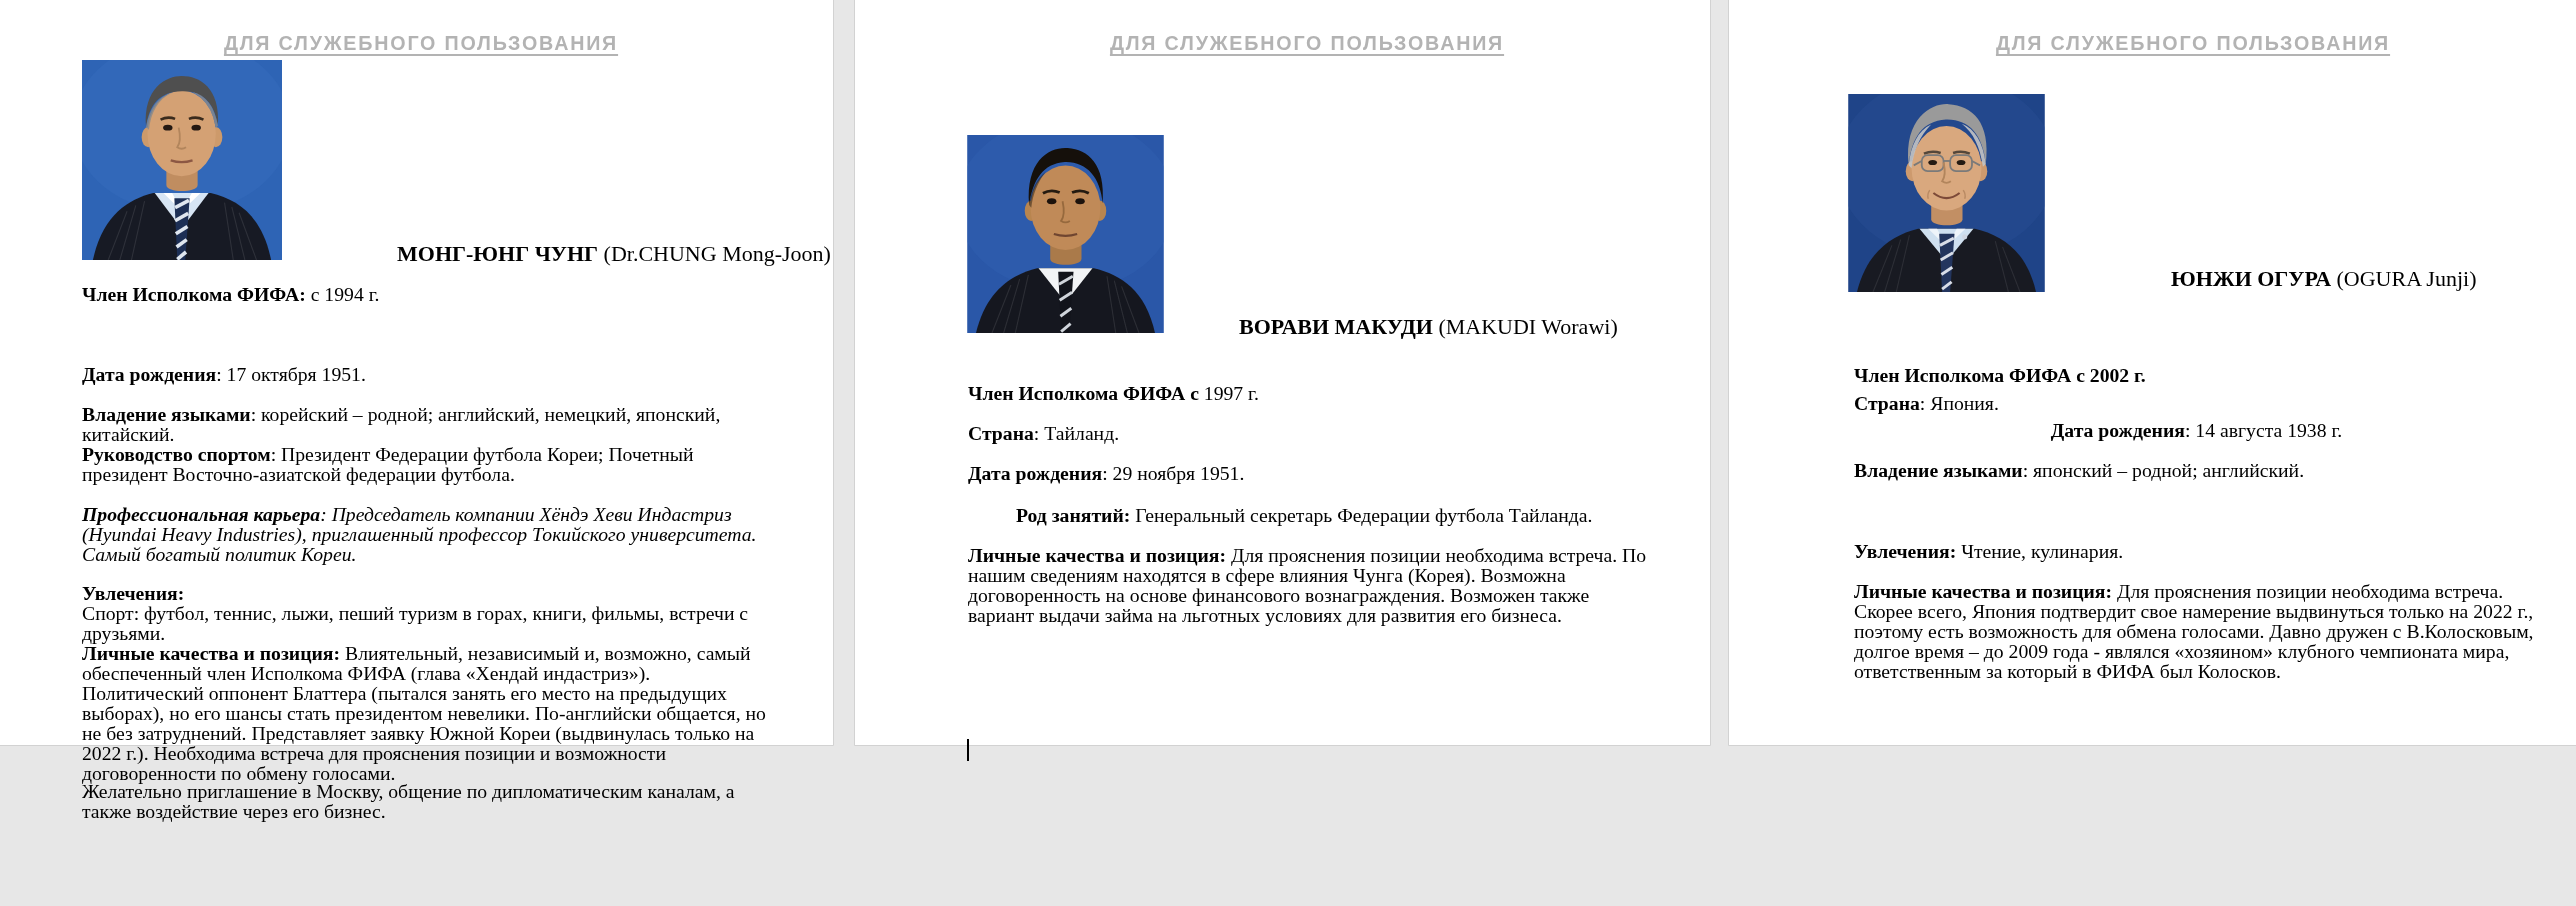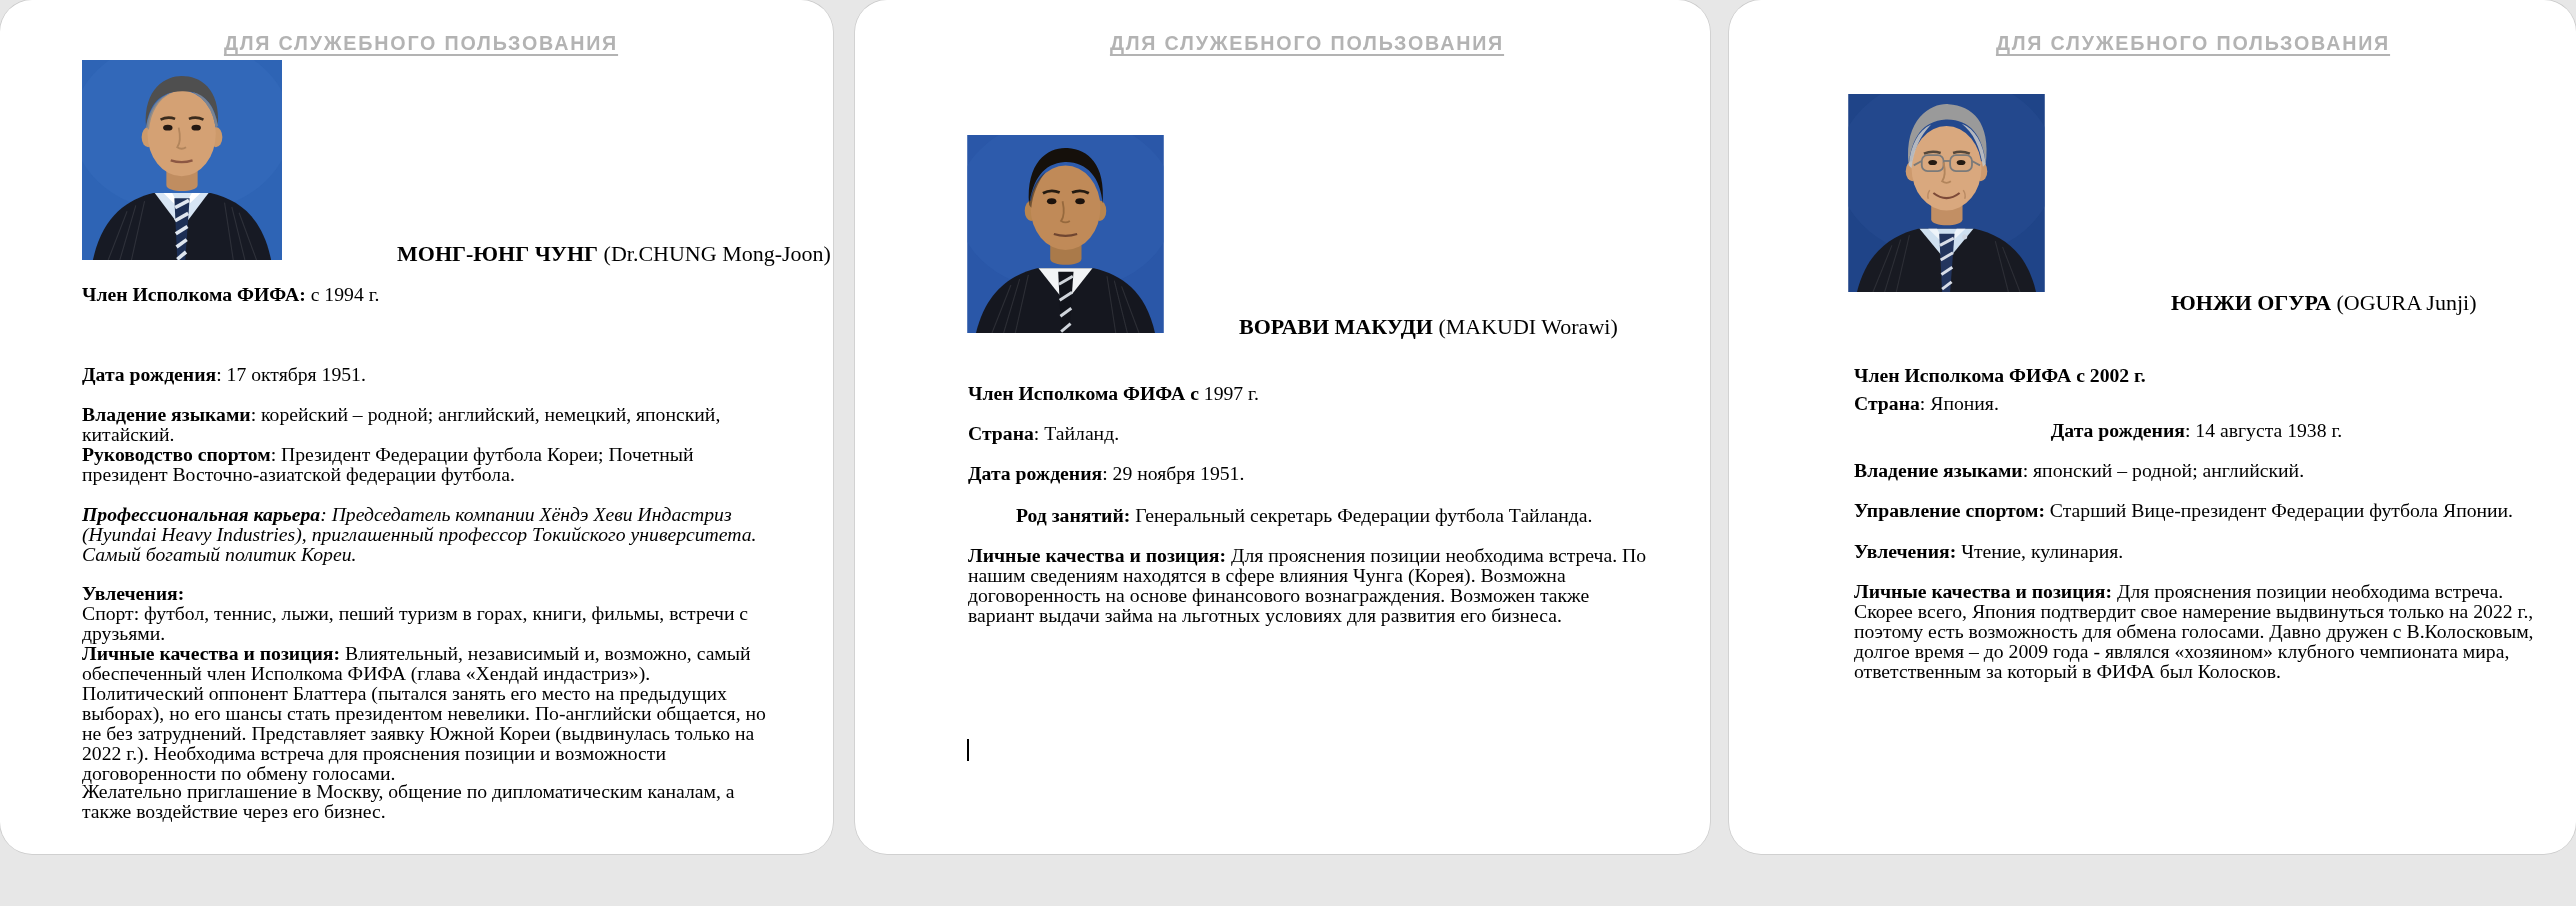--- a/index.html
+++ b/index.html
@@ -1,18 +1,18 @@
 <!DOCTYPE html>
 <html style="font-size:11.7px"><head>
 <meta charset="utf-8">
 <style>
   html,body{margin:0;padding:0;background:#e7e7e7;}
   .screen{position:relative;width:2576px;height:906px;background:#e7e7e7;overflow:hidden;
           font-family:"Liberation Serif", serif;color:#000;}
-  .page{position:absolute;top:0;height:854px;background:#ffffff;box-shadow:0 0 0 0.7px #c9c9c9;border-radius:32px;}
+  .page{position:absolute;top:0;height:745px;background:#ffffff;box-shadow:0 0 0 0.7px #c9c9c9;}
   #page1{left:0;width:833px;}
   #page2{left:855px;width:855px;}
   #page3{left:1729px;width:847px;}
   .doc-header{position:absolute;top:32px;width:678px;text-align:center;
               font-family:"Liberation Sans", sans-serif;font-weight:bold;font-size:19.7px;
               letter-spacing:1.8px;color:#b3b3b3;text-decoration:underline;
               text-decoration-thickness:2.2px;text-underline-offset:4.4px;white-space:nowrap;}
   #page1 .doc-header{left:82px;}
   #page2 .doc-header{left:113px;}
   #page3 .doc-header{left:125px;}
@@ -176,27 +176,26 @@
       <path d="M125,192 L146,192 L140,272 L129,272 Z" fill="#23355e"></path>
       <g stroke="#d8dde8" stroke-width="4">
         <line x1="126" y1="208" x2="145" y2="198"></line>
           <line x1="127" y1="228" x2="144" y2="218"></line>
         <line x1="128" y1="248" x2="143" y2="238"></line>
           <line x1="129" y1="268" x2="142" y2="258"></line>
       </g>
       <circle cx="160" cy="196" r="3.5" fill="#cfd6e2"></circle>
     </svg>
 
-    <div class="title" style="left:442px;top:290px;">
+    <div class="title" style="left:442px;top:266px;">
       <span class="name">ЮНЖИ ОГУРА</span><span> (OGURA Junji)</span>
     </div>
 
     <div class="para" style="left:125px;top:365px;"><span class="lbl">Член Исполкома ФИФА с 2002 г.</span><span class="txt"></span></div>
     <div class="para" style="left:125px;top:393px;"><span class="lbl">Страна</span><span class="txt">: Япония.</span></div>
     <div class="para" style="left:125px;top:420px;text-align:center;"><span class="lbl">Дата рождения</span><span class="txt">: 14 августа 1938 г.</span></div>
     <div class="para" style="left:125px;top:460px;"><span class="lbl">Владение языками</span><span class="txt">: японский – родной; английский.</span></div>
-    <div class="para" style="left:125px;top:500px;"><span class="lbl">Управление спортом:</span><span class="txt"> Старший Вице-президент Федерации футбола Японии.</span></div>
     <div class="para" style="left:125px;top:541px;"><span class="lbl">Увлечения:</span><span class="txt"> Чтение, кулинария.</span></div>
     <div class="para" style="left:125px;top:581px;"><span class="lbl">Личные качества и позиция:</span><span class="txt"> Для прояснения позиции необходима встреча. Скорее всего, Япония подтвердит свое намерение выдвинуться только на 2022 г., поэтому есть возможность для обмена голосами. Давно дружен с В.Колосковым, долгое время – до 2009 года - являлся «хозяином» клубного чемпионата мира, ответственным за который в ФИФА был Колосков.</span></div>
   </section>
 
 </div>
 
 
 </body></html>

